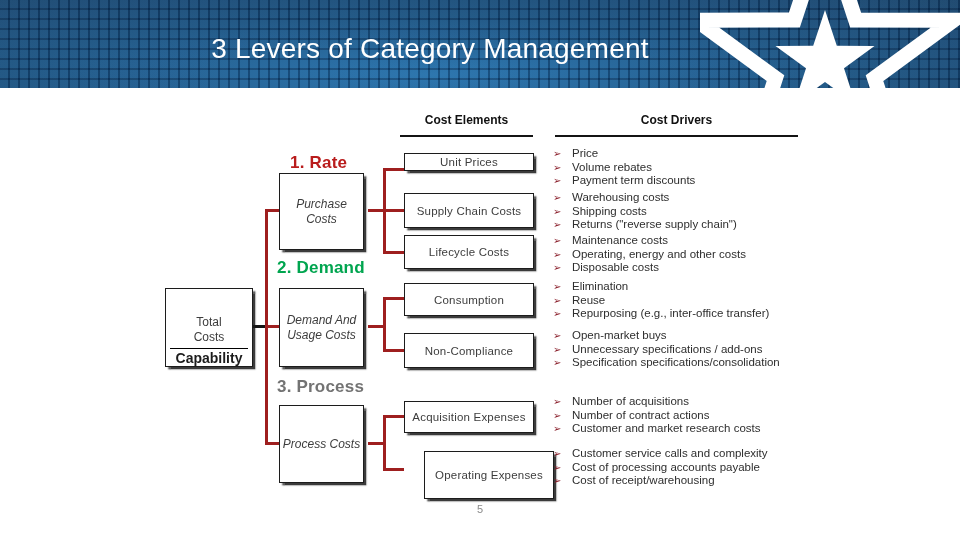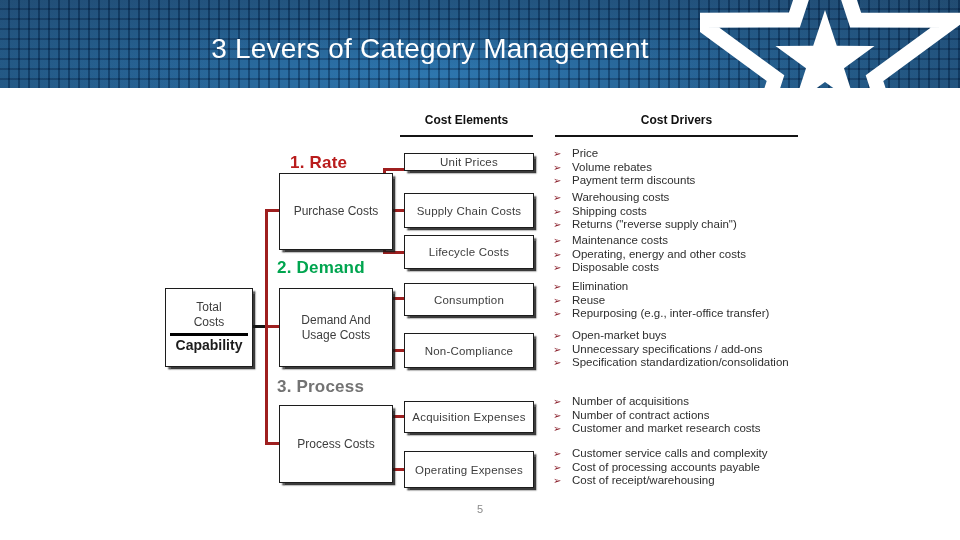--- a/index.html
+++ b/index.html
@@ -21,25 +21,25 @@
   .colhead{position:absolute;height:22px;text-align:center;font-size:12px;font-weight:bold;
     color:#111;border-bottom:2.5px solid #141414;}
   #colhead-elements{left:400px;top:113px;width:133px;}
   #colhead-drivers{left:555px;top:113px;width:243px;}
 
   
   .box{position:absolute;background:#fff;border:1.5px solid #1c1c1c;
     box-shadow:2.5px 2.5px 1.5px rgba(25,25,25,0.85);box-sizing:border-box;
     display:flex;align-items:center;justify-content:center;text-align:center;
     color:#3d3d3d;}
-  .lbox{width:114px;font-size:12px;line-height:15px;padding:0 9px;}
+  .lbox{width:85px;font-size:12px;line-height:15px;padding:0 2px;font-style:italic;}
   .ebox{left:404px;width:130px;font-size:11.5px;letter-spacing:0.2px;}
 
   #total-box{left:165px;top:288px;width:88px;height:79px;font-size:12px;line-height:15px;
-    flex-direction:column;justify-content:flex-start;padding-top:11px;}
+    flex-direction:column;justify-content:flex-start;padding-top:26px;}
   #total-box .divider{width:78px;height:3px;background:#000;margin:3px 0 2px 0;}
   #total-box .cap{font-size:14px;font-weight:bold;color:#1c1c1c;}
 
   
   .lever-label{position:absolute;font-size:17px;font-weight:bold;letter-spacing:0.2px;}
   #lever-rate{left:290px;top:153px;color:#b91c1c;}
   #lever-demand{left:277px;top:258px;color:#00A54F;}
   #lever-process{left:277px;top:377px;color:#737373;}
 
   
@@ -107,21 +107,21 @@
   <div class="box lbox" style="left:279px;top:173px;height:77px;">Purchase Costs</div>
   <div class="box lbox" style="left:279px;top:288px;height:79px;">Demand And Usage Costs</div>
   <div class="box lbox" style="left:279px;top:405px;height:78px;">Process Costs</div>
 
   <div class="box ebox" style="top:153px;height:18px;">Unit Prices</div>
   <div class="box ebox" style="top:193px;height:35px;">Supply Chain Costs</div>
   <div class="box ebox" style="top:235px;height:34px;">Lifecycle Costs</div>
   <div class="box ebox" style="top:283px;height:33px;">Consumption</div>
   <div class="box ebox" style="top:333px;height:35px;">Non-Compliance</div>
   <div class="box ebox" style="top:401px;height:32px;">Acquisition Expenses</div>
-  <div class="box ebox" style="top:451px;height:37px;">Operating Expenses</div>
+  <div class="box ebox" style="top:451px;height:48px;margin-left:20px;">Operating Expenses</div>
 
   <div class="drv-block" style="top:147px;">
     <div class="drv-row">
         <span class="arrow">➢</span>
         <span>Price</span>
       </div>
     <div class="drv-row">
         <span class="arrow">➢</span>
         <span>Volume rebates</span>
       </div>
@@ -176,21 +176,21 @@
     <div class="drv-row">
         <span class="arrow">➢</span>
         <span>Open-market buys</span>
       </div>
     <div class="drv-row">
         <span class="arrow">➢</span>
         <span>Unnecessary specifications / add-ons</span>
       </div>
     <div class="drv-row">
         <span class="arrow">➢</span>
-        <span>Specification standardization/consolidation</span>
+        <span>Specification specifications/consolidation</span>
       </div>
   </div>
   <div class="drv-block" style="top:395px;">
     <div class="drv-row">
         <span class="arrow">➢</span>
         <span>Number of acquisitions</span>
       </div>
     <div class="drv-row">
         <span class="arrow">➢</span>
         <span>Number of contract actions</span>

